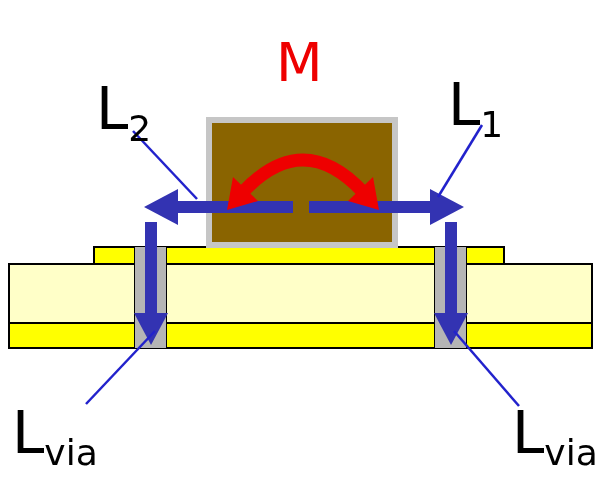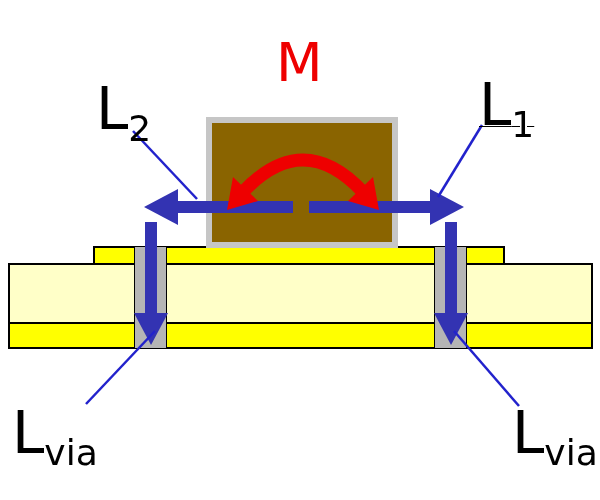--- a/index.html
+++ b/index.html
@@ -49,21 +49,21 @@
   .red-stroke     { stroke: var(--arc-red, #ee0000); fill: none; }
   .red-fill       { fill:   var(--arc-red, #ee0000); }
   .pointer-stroke { stroke: var(--pointer-blue, #2222cc); }
 
   .lbl { position: absolute; line-height: 1; color: var(--label-black, #000); white-space: nowrap; }
   .lbl .base { font-size: 58px; }
   .lbl .sub  { font-size: 36px; vertical-align: -12px; }
 
   .lbl-m    { left: 276px; top: 36px; font-size: 54px; color: var(--label-red, #ee0000); }
   .lbl-l2   { left: 96px;  top: 80px; text-align: center; }
-  .lbl-l1   { left: 479px; top: 76px; text-decoration: underline; }
+  .lbl-l1   { left: 448px; top: 76px; }
   .lbl-lvia-left  { left: 12px;  top: 404px; }
   .lbl-lvia-right { left: 512px; top: 404px; }
 </style>
 </head>
 <body>
 
 <div class="stage">
 
   <div class="layer pad-layer"></div>
   <div class="layer board-core"></div>

